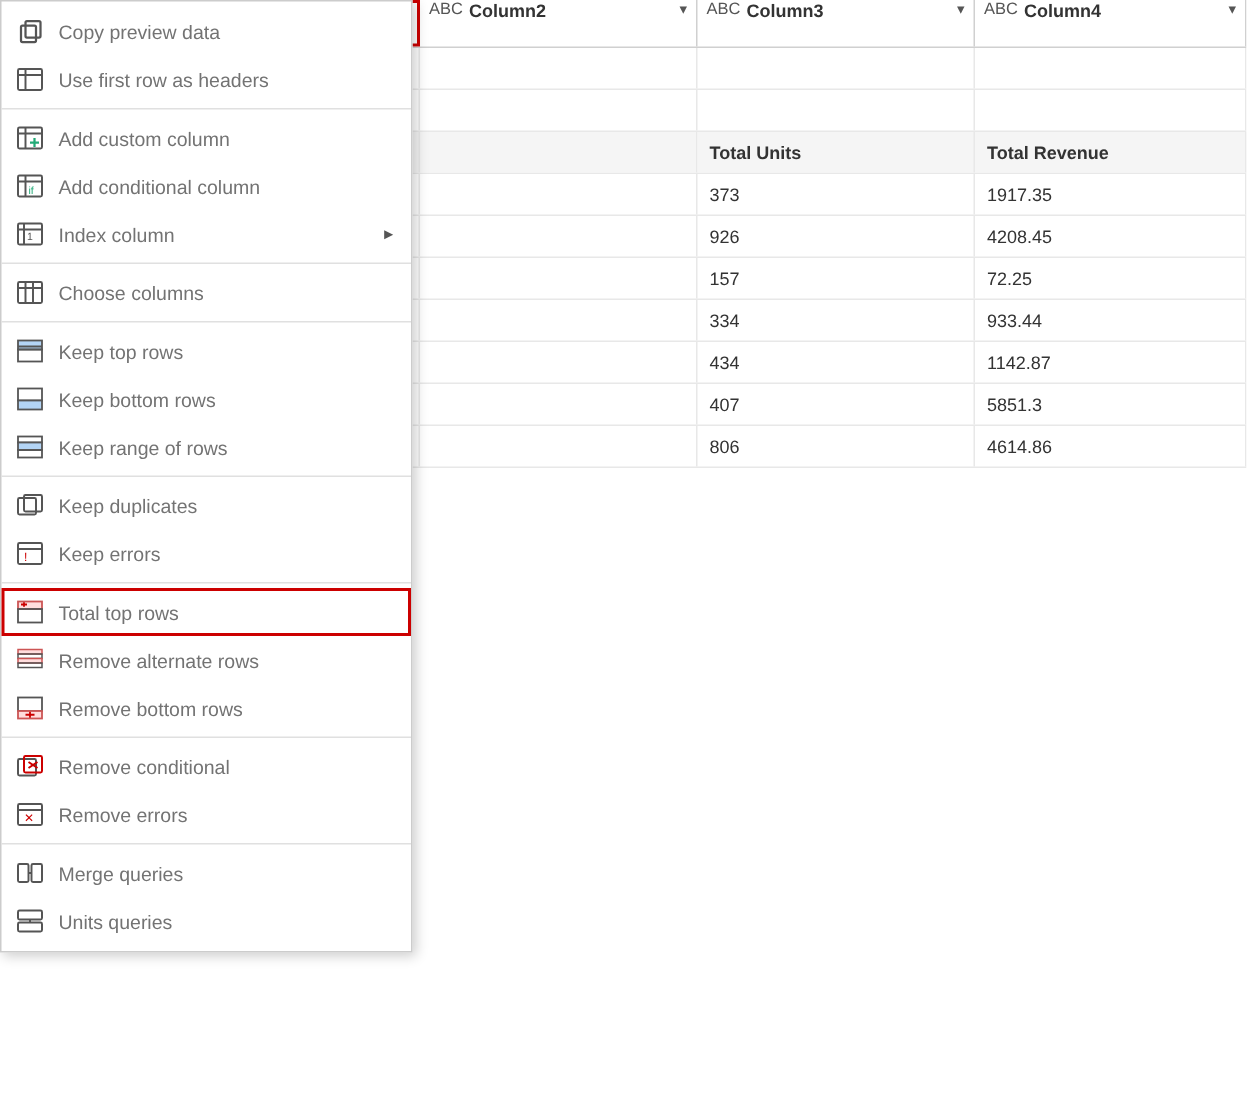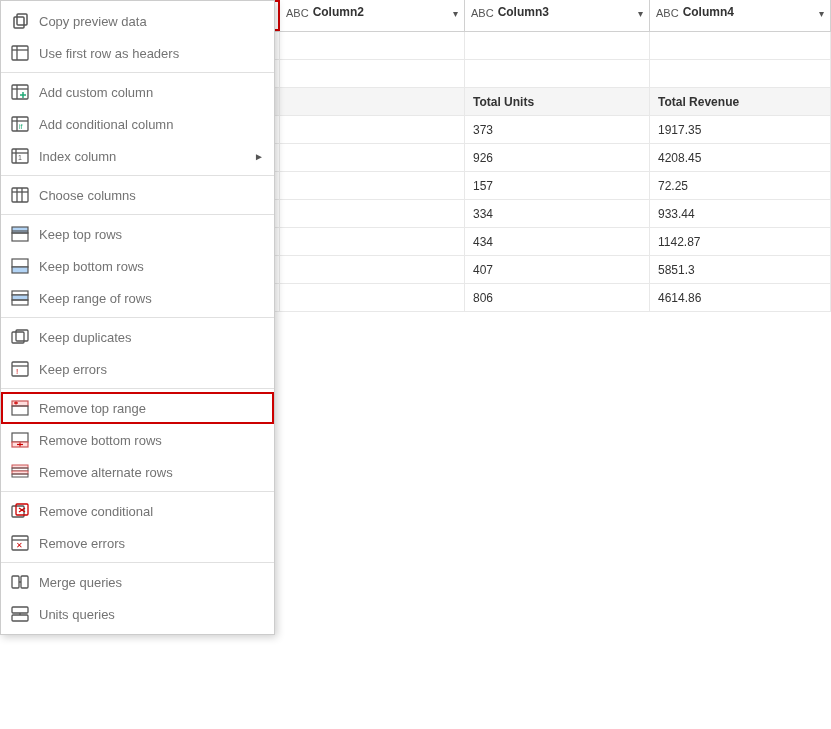--- a/index.html
+++ b/index.html
@@ -25,23 +25,23 @@
 
     .table-header {
       display: flex;
       height: 32px;
       background: #fff;
       border-bottom: 1px solid #d0d0d0;
     }
 
     .col-header {
       display: flex;
-      align-items: flex-end;
+      align-items: flex-start;
       border-right: 1px solid #d0d0d0;
-      padding: 12px 6px;
+      padding: 0 6px;
       font-size: 12px;
       color: #333;
       gap: 4px;
       position: relative;
     }
 
     .col-header.first {
       width: 280px;
       border: 2px solid #c00;
       background: #fff;
@@ -398,47 +398,47 @@
 
   <div class="menu-item highlighted">
     <span class="menu-icon">
       <svg width="18" height="18" viewBox="0 0 18 18">
           <rect x="1" y="2" width="16" height="5" rx="0" fill="#fdd" stroke="#c55" stroke-width="1.2"></rect>
           <line x1="3" y1="4" x2="7" y2="4" stroke="#c00" stroke-width="1.2"></line>
           <line x1="5" y1="2.5" x2="5" y2="5.5" stroke="#c00" stroke-width="1.2"></line>
           <rect x="1" y="7" width="16" height="9" rx="0" fill="none" stroke="#555" stroke-width="1.2"></rect>
         </svg>
     </span>
-    <span class="menu-label">Remove top range</span>
+    <span class="menu-label">Total top rows</span>
+  </div>
+
+  <div class="menu-item">
+    <span class="menu-icon">
+      <svg width="18" height="18" viewBox="0 0 18 18">
+          <rect x="1" y="2" width="16" height="3" rx="0" fill="#fdd" stroke="#c55" stroke-width="1"></rect>
+          <rect x="1" y="5" width="16" height="3" rx="0" fill="none" stroke="#555" stroke-width="1"></rect>
+          <rect x="1" y="8" width="16" height="3" rx="0" fill="#fdd" stroke="#c55" stroke-width="1"></rect>
+          <rect x="1" y="11" width="16" height="3" rx="0" fill="none" stroke="#555" stroke-width="1"></rect>
+        </svg>
+    </span>
+    <span class="menu-label">Remove alternate rows</span>
   </div>
 
   <div class="menu-item">
     <span class="menu-icon">
       <svg width="18" height="18" viewBox="0 0 18 18">
           <rect x="1" y="2" width="16" height="9" rx="0" fill="none" stroke="#555" stroke-width="1.2"></rect>
           <rect x="1" y="11" width="16" height="5" rx="0" fill="#fdd" stroke="#c55" stroke-width="1.2"></rect>
           <line x1="6" y1="13.5" x2="12" y2="13.5" stroke="#c00" stroke-width="1.2"></line>
           <line x1="9" y1="11.5" x2="9" y2="15.5" stroke="#c00" stroke-width="1.2"></line>
         </svg>
     </span>
     <span class="menu-label">Remove bottom rows</span>
   </div>
 
-  <div class="menu-item">
-    <span class="menu-icon">
-      <svg width="18" height="18" viewBox="0 0 18 18">
-          <rect x="1" y="2" width="16" height="3" rx="0" fill="#fdd" stroke="#c55" stroke-width="1"></rect>
-          <rect x="1" y="5" width="16" height="3" rx="0" fill="none" stroke="#555" stroke-width="1"></rect>
-          <rect x="1" y="8" width="16" height="3" rx="0" fill="#fdd" stroke="#c55" stroke-width="1"></rect>
-          <rect x="1" y="11" width="16" height="3" rx="0" fill="none" stroke="#555" stroke-width="1"></rect>
-        </svg>
-    </span>
-    <span class="menu-label">Remove alternate rows</span>
-  </div>
-
   <div class="menu-divider"></div>
 
   <div class="menu-item">
     <span class="menu-icon">
       <svg width="18" height="18" viewBox="0 0 18 18">
           <rect x="1" y="4" width="12" height="11" rx="1" fill="none" stroke="#555" stroke-width="1.3"></rect>
           <rect x="5" y="2" width="12" height="11" rx="1" fill="none" stroke="#c00" stroke-width="1.3"></rect>
           <line x1="8" y1="6" x2="14" y2="10" stroke="#c00" stroke-width="1.3"></line>
           <line x1="14" y1="6" x2="8" y2="10" stroke="#c00" stroke-width="1.3"></line>
         </svg>

